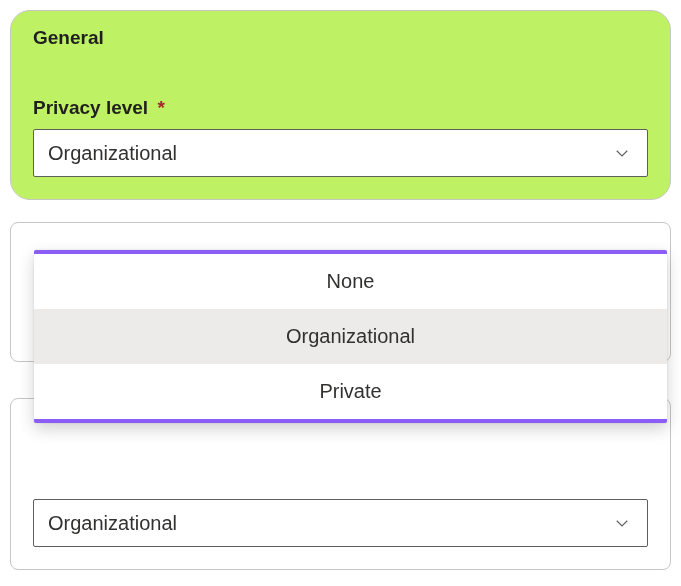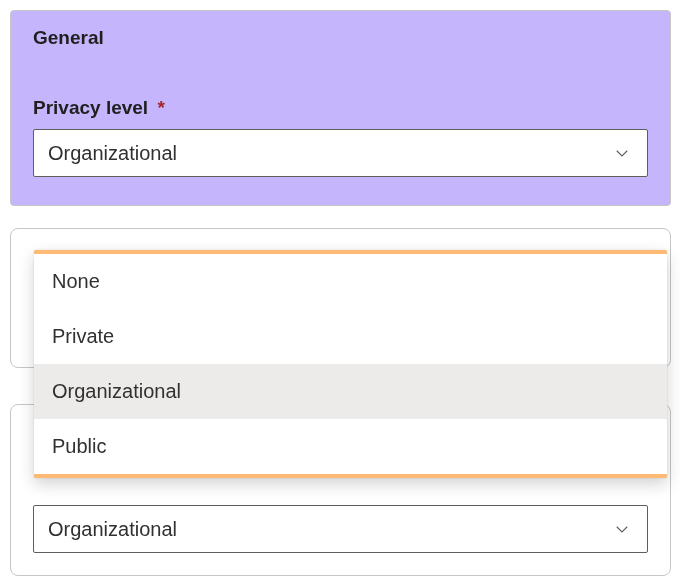--- a/index.html
+++ b/index.html
@@ -7,24 +7,24 @@
     margin: 0;
     padding: 10px;
     font-family: "Segoe UI", -apple-system, sans-serif;
     font-size: 18px;
     color: #323130;
     background: #fff;
     width: 681px;
   }
   .card {
     border: 1px solid #c8c6c4;
-    border-radius: 4px;
-    padding: 16px 22px 28px 22px;
+    border-radius: 20px;
+    padding: 16px 22px 22px 22px;
     margin-bottom: 22px;
-    background: #c4b5fd;
+    background: #bef264;
   }
   .card-title {
     font-weight: 600;
     font-size: 19px;
     margin-bottom: 6px;
     color: #201f1e;
   }
   .field-label {
     font-weight: 600;
     font-size: 19px;
@@ -79,25 +79,26 @@
     border: 1px solid #c8c6c4;
     border-radius: 8px;
     padding: 100px 22px 22px 22px;
     background: #fff;
   }
   .dropdown {
     position: absolute;
     left: 24px;
     right: 4px;
     top: 240px;
-    background: #fdba74;
+    background: #8b5cf6;
     box-shadow: 0 6px 16px rgba(0,0,0,0.18), 0 0 2px rgba(0,0,0,0.12);
     border-radius: 2px;
     z-index: 10;
     padding: 4px 0;
+    text-align: center;
   }
   .option {
     padding: 16px 18px;
     font-size: 20px;
     color: #323130;
     cursor: pointer;
     background: #fff;
   }
   .option.selected {
     background: #edebe9;
@@ -135,18 +136,17 @@
       <span class="chev">
         <svg width="18" height="18" viewBox="0 0 24 24" fill="none" stroke="#605e5c" stroke-width="1.5">
             <polyline points="5 9 12 16 19 9"></polyline>
           </svg>
       </span>
     </div>
   </div>
 
   <div class="dropdown" id="dropdown">
       <div class="option">None</div>
+      <div class="option selected">Organizational</div>
       <div class="option">Private</div>
-      <div class="option selected">Organizational</div>
-      <div class="option">Public</div>
     </div>
 
 </div>
 
 </body></html>

